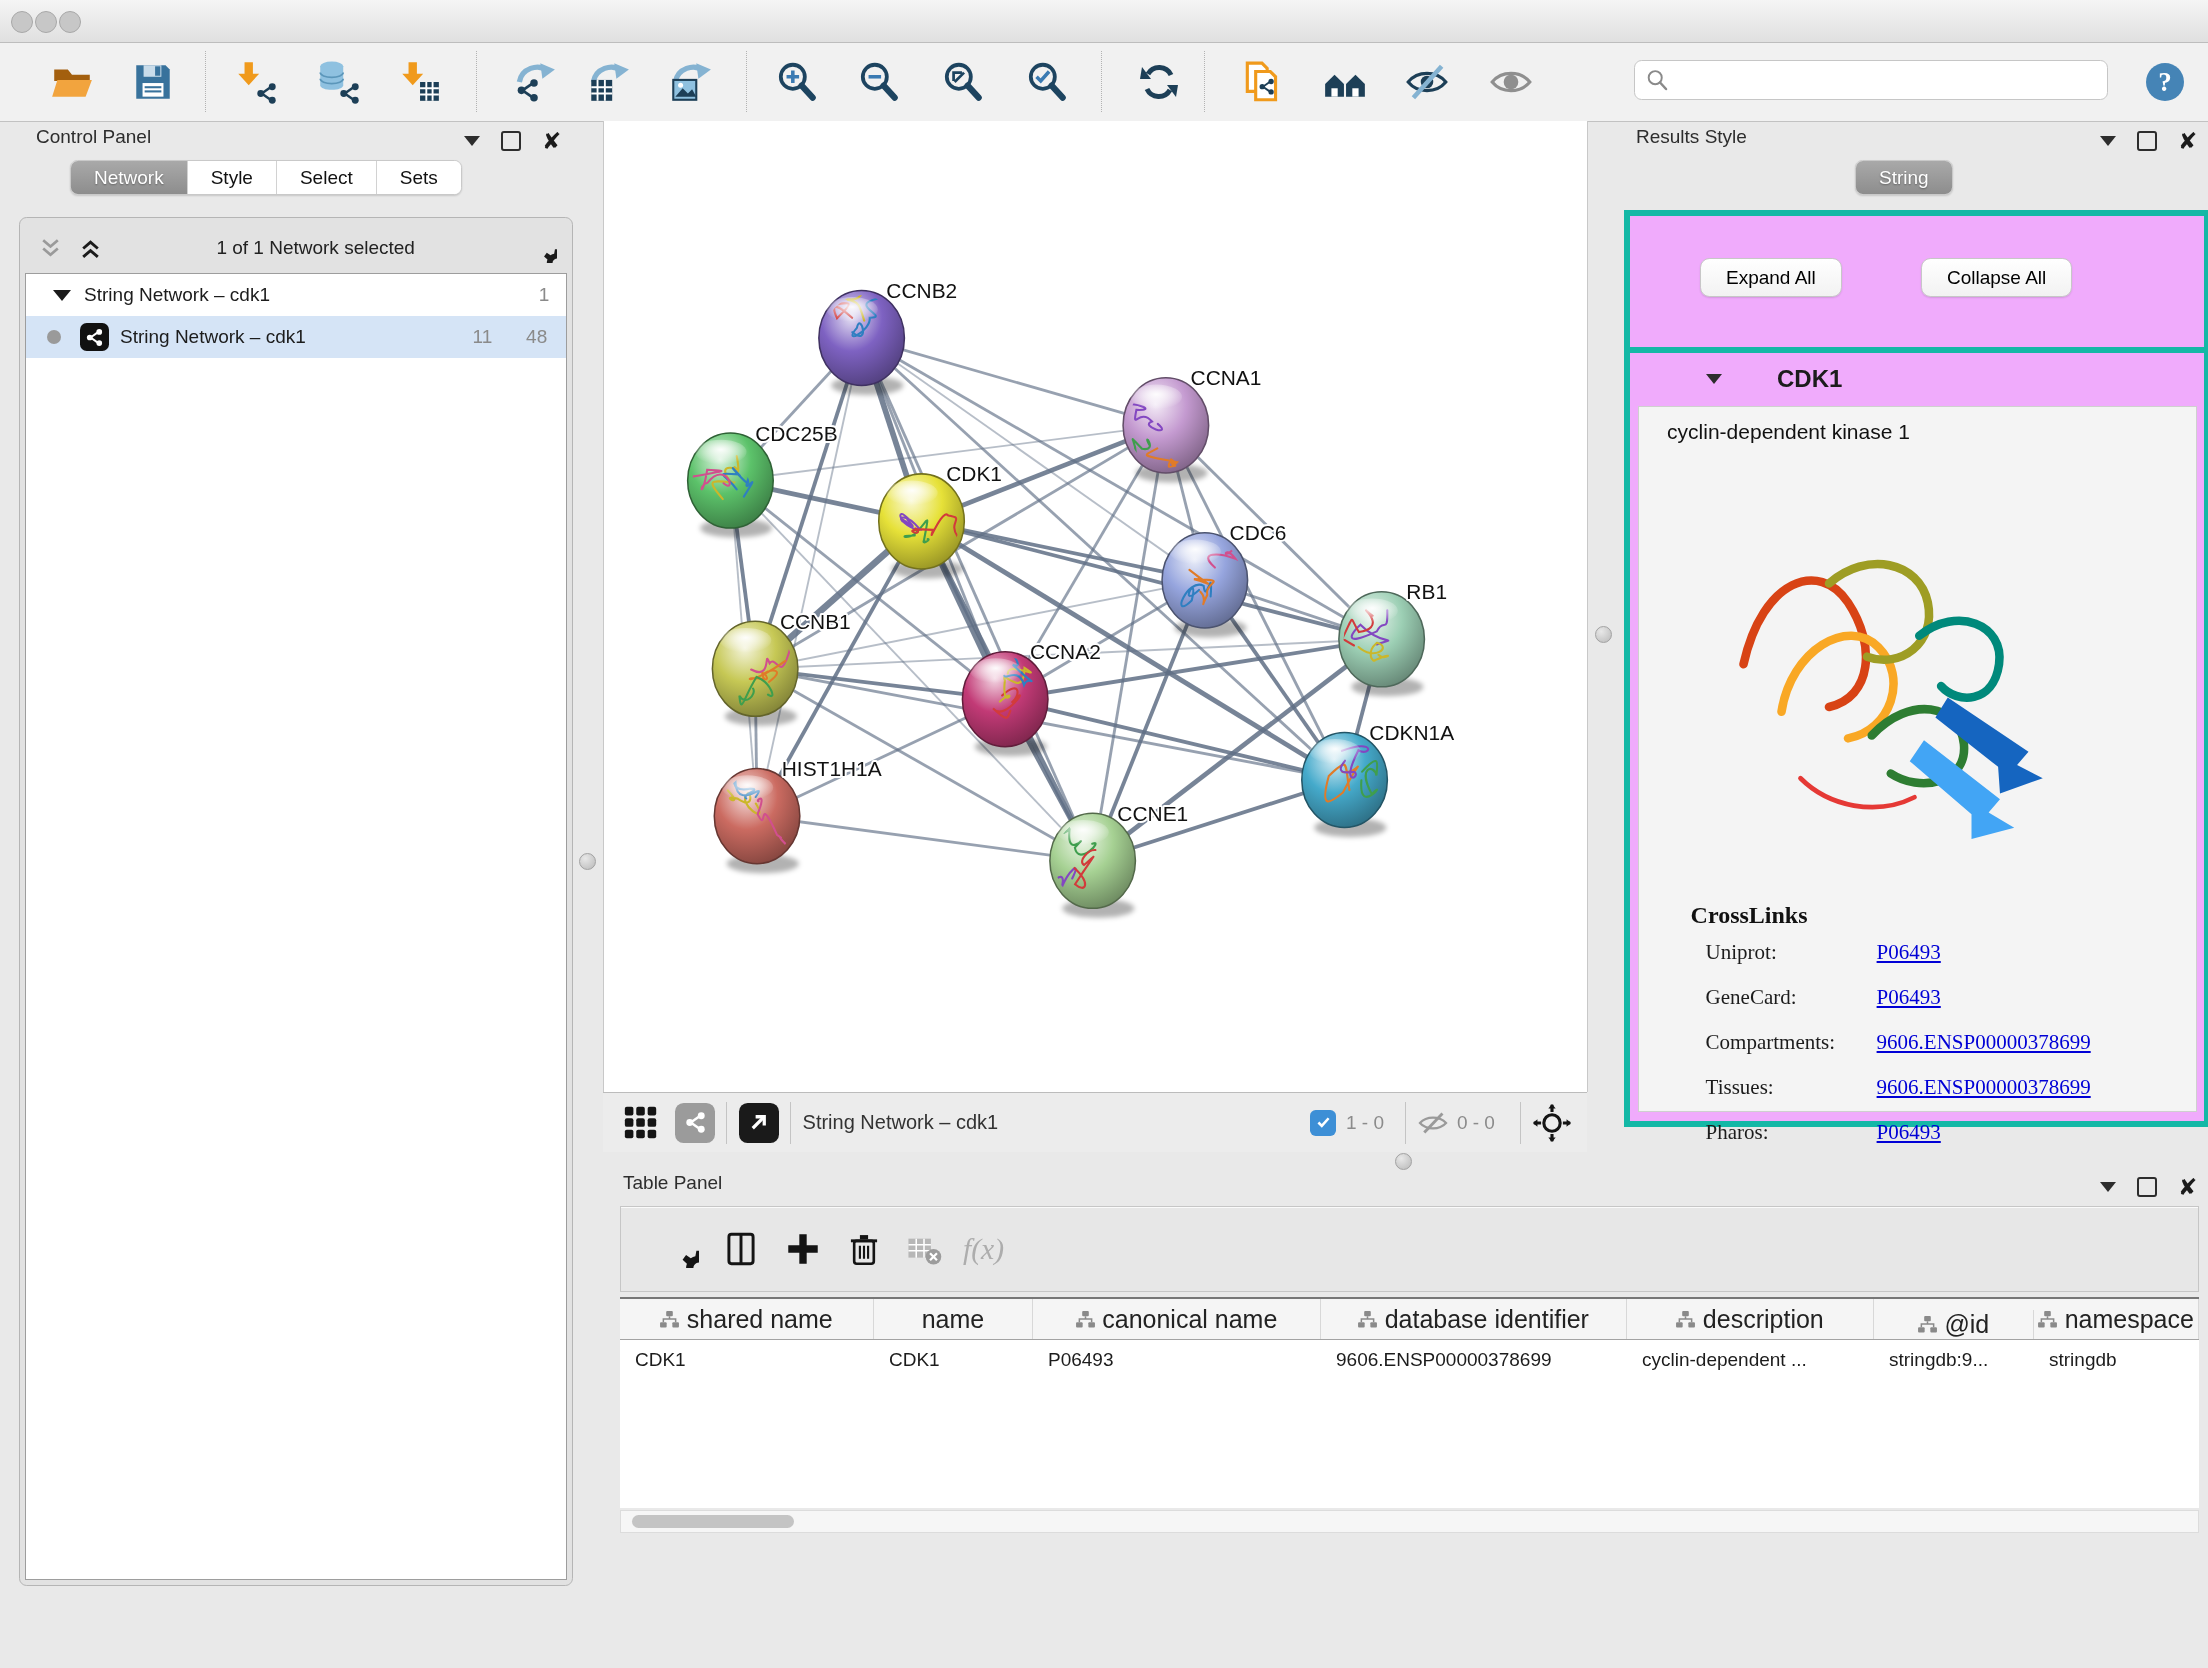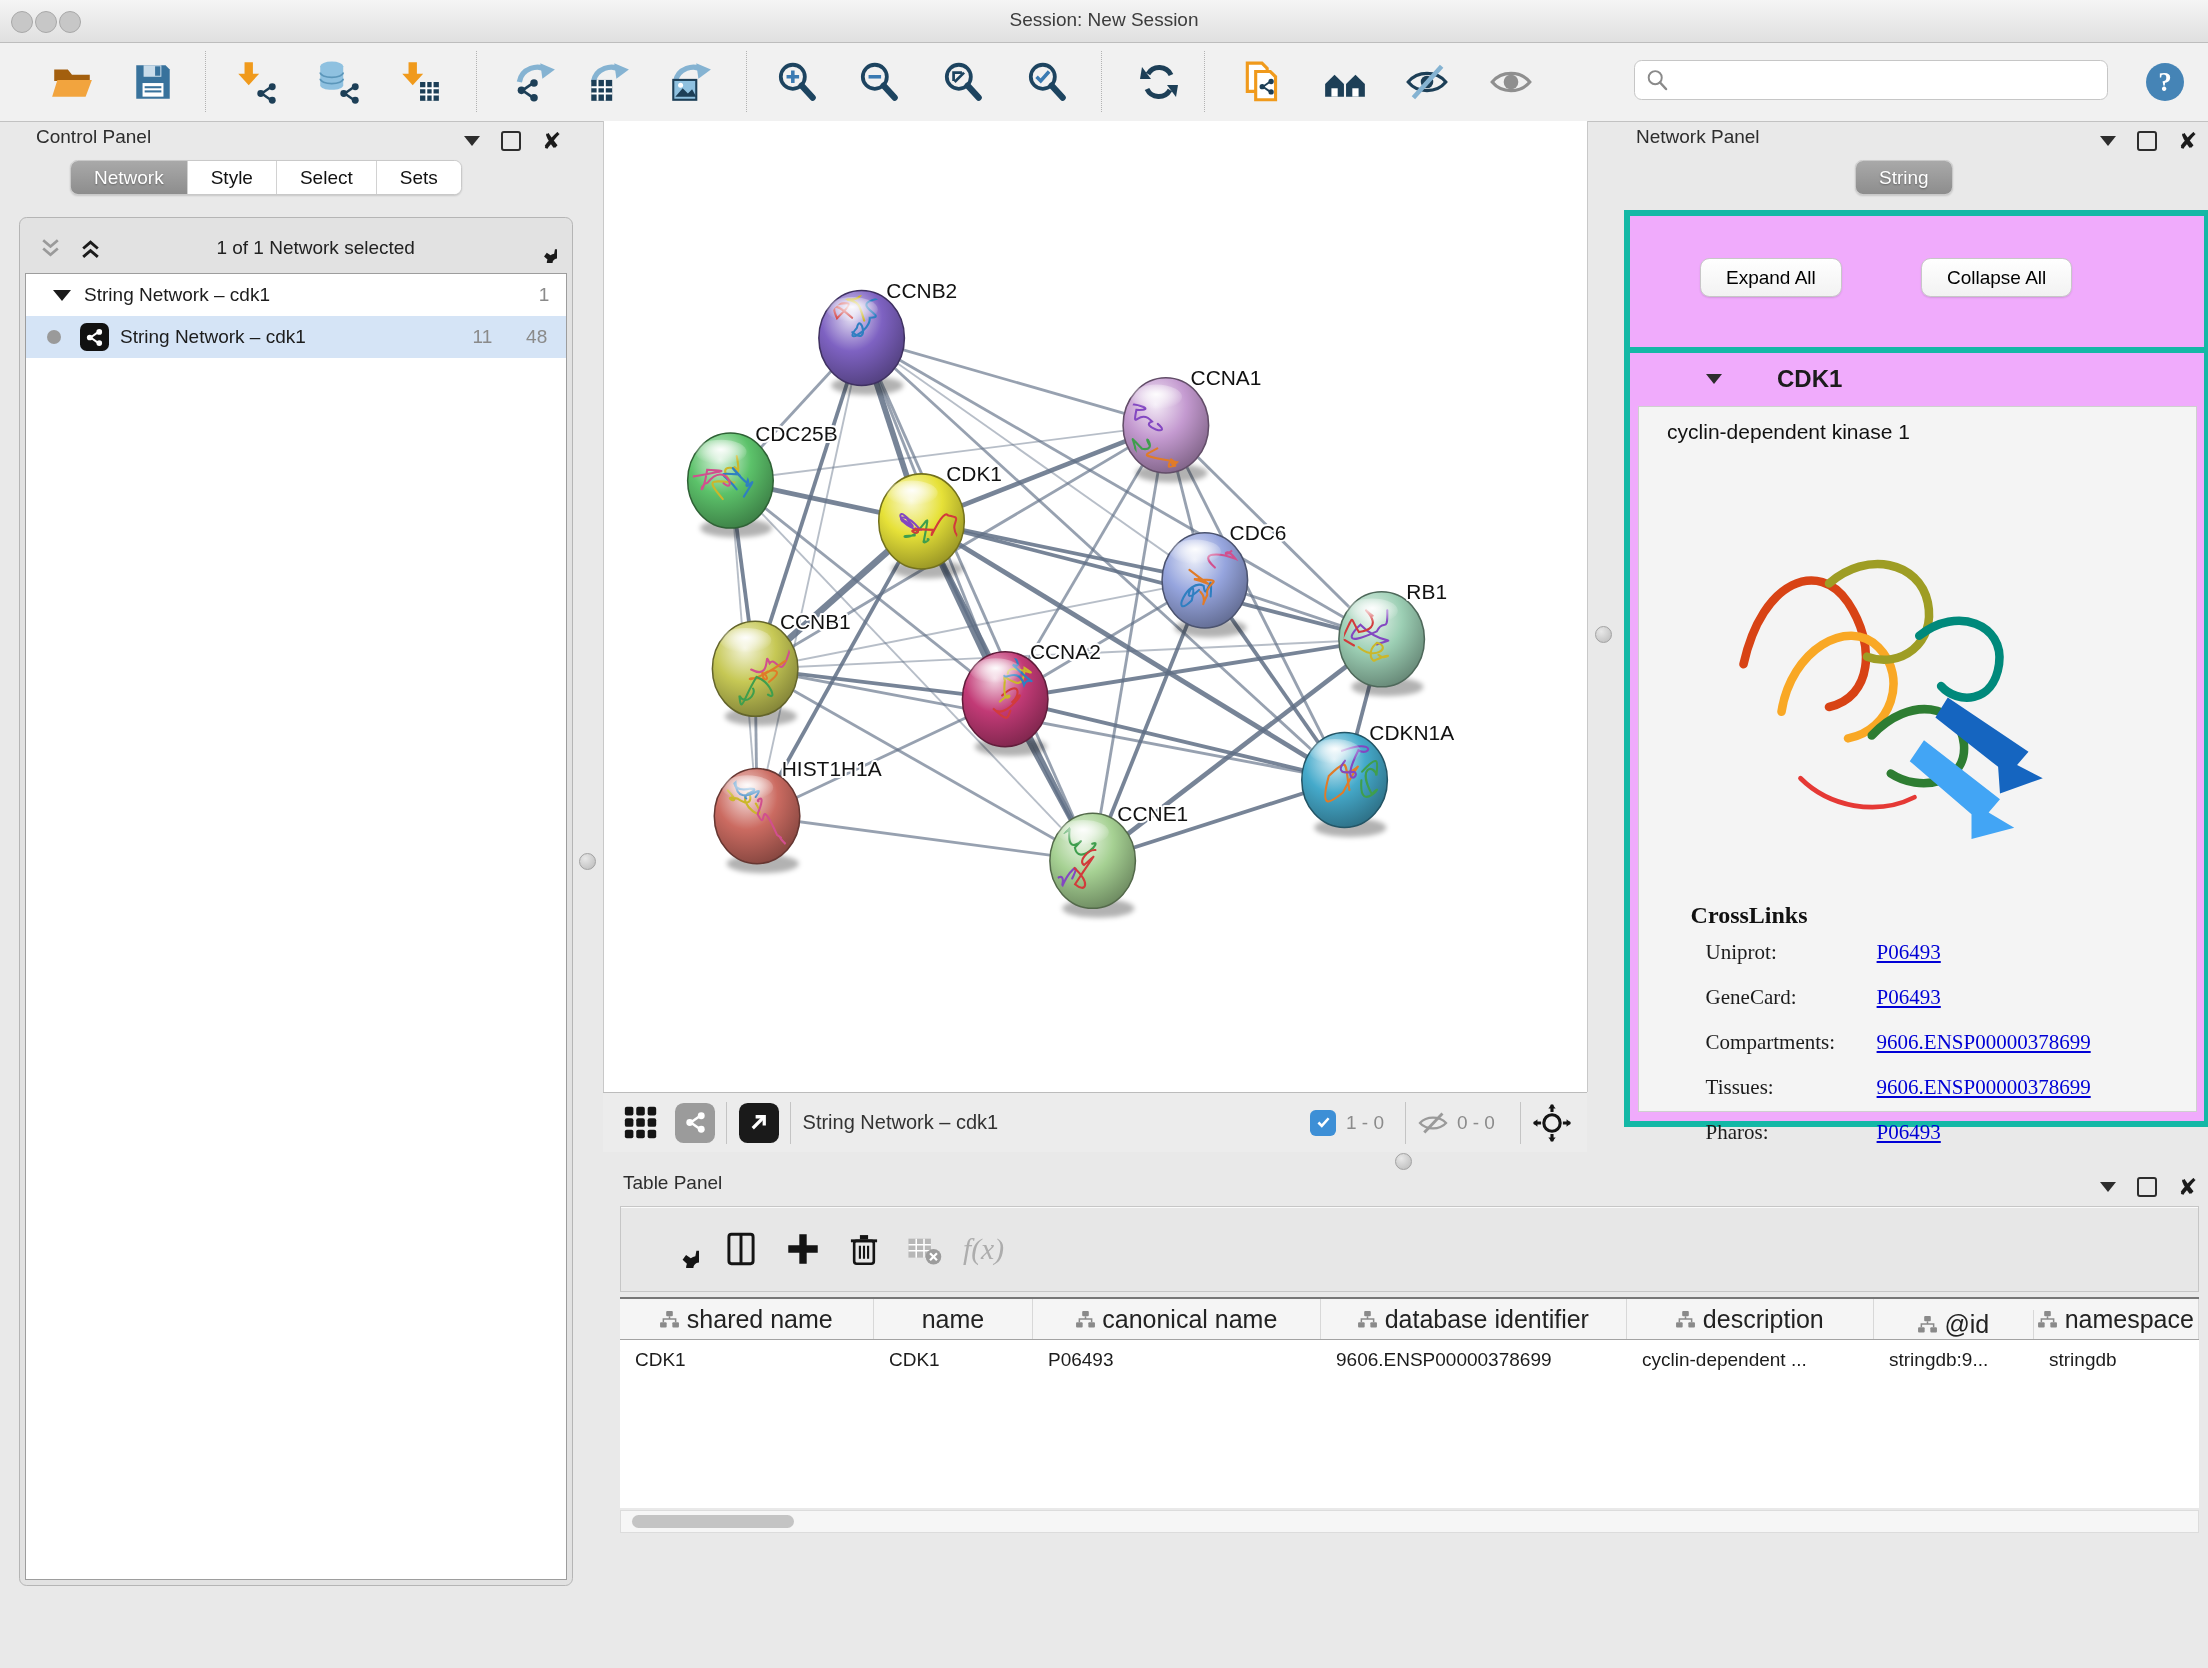--- a/index.html
+++ b/index.html
@@ -107,21 +107,20 @@
     </symbol>
   </defs>
 </svg>
 
 <div class="window">
 
   <div class="abs titlebar">
     <div class="tl" style="left:11.4px"></div>
     <div class="tl" style="left:35px"></div>
     <div class="tl" style="left:59px"></div>
-    <div class="win-title">Session: New Session</div>
   </div>
 
   <div class="abs toolbar">
     <div class="tb-btn" style="left:45px">
       <svg width="46" height="46" viewBox="0 0 44 44">
         <path d="M5 10 h13 l4 5 h17 v6 H5 z" fill="#a35f0e"></path>
         <path d="M8 20 h33 l-6 16 H3 z" fill="#f2a43e"></path>
       </svg>
     </div>
     <div class="tb-btn" style="left:126px">
@@ -639,21 +638,21 @@
       <circle cx="22" cy="22" r="9" stroke="#141414" stroke-width="3.4" fill="none"></circle>
       <path d="M22 2 v8 M22 34 v8 M2 22 h8 M34 22 h8" stroke="#141414" stroke-width="3.4"></path>
       <polygon points="18,6 26,6 22,1" fill="#141414"></polygon>
         <polygon points="18,38 26,38 22,43" fill="#141414"></polygon>
       <polygon points="6,18 6,26 1,22" fill="#141414"></polygon>
         <polygon points="38,18 38,26 43,22" fill="#141414"></polygon>
     </svg>
   </div>
 
   <div class="abs" style="left:1636px;top:126px">
-    <span class="panel-title">Network Panel</span>
+    <span class="panel-title">Results Style</span>
   </div>
   <div class="panel-ctrls" style="left:2100px;top:131px">
     <div class="tri-down"></div>
     <div class="float-box"></div>
     <div class="x-glyph">✘</div>
   </div>
   <div class="abs seg" style="left:1855px;top:160px">
     <div class="tab active">String</div>
   </div>
 

